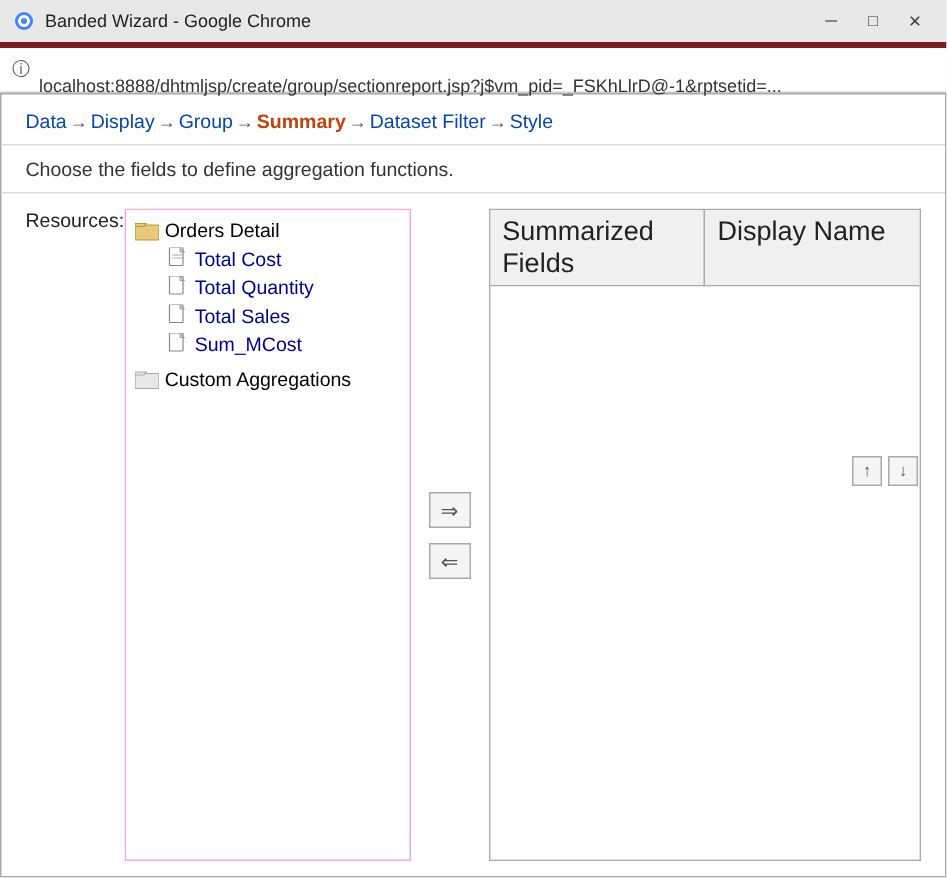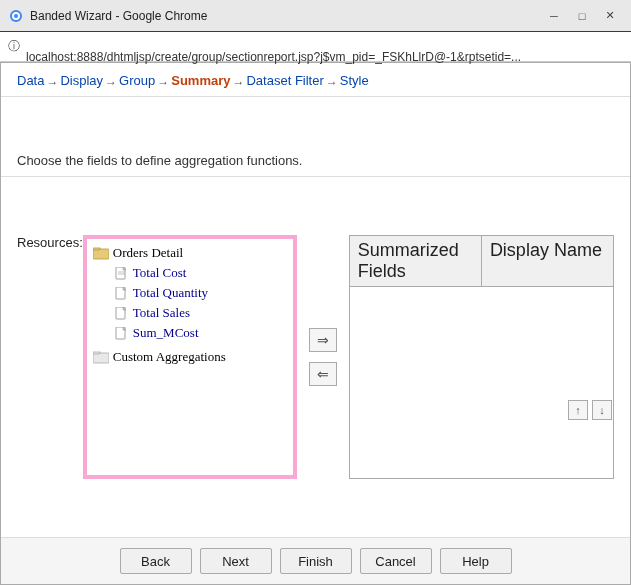--- a/index.html
+++ b/index.html
@@ -12,21 +12,21 @@
       overflow: hidden;
     }
 
     
     .title-bar {
       background: #e8e8e8;
       height: 32px;
       display: flex;
       align-items: center;
       padding: 0 8px;
-      border-bottom: 1px solid #7f1d1d;
+      border-bottom: 4px solid #7f1d1d;
       user-select: none;
     }
     .title-bar-icon {
       width: 16px;
       height: 16px;
       margin-right: 6px;
       display: flex;
       align-items: center;
       justify-content: center;
     }
@@ -74,21 +74,20 @@
     }
 
     
     .dialog {
       background: #fff;
       margin: 0;
       border: 1px solid #aaa;
       height: calc(585px - 62px);
       display: flex;
       flex-direction: column;
-      gap: 48px;
     }
 
     
     .breadcrumb {
       padding: 10px 16px 8px;
       border-bottom: 1px solid #ddd;
       font-size: 13px;
       color: #333;
       display: flex;
       align-items: center;
@@ -134,38 +133,37 @@
 
     .panels {
       display: flex;
       flex: 1;
       gap: 8px;
       overflow: hidden;
     }
 
     
     .tree-panel {
-      width: 214px;
-      border: 4px solid #f9a8d4;
+      width: 191px;
+      border: 1px solid #f9a8d4;
       overflow-y: auto;
       background: #fff;
       padding: 4px 0;
       flex-shrink: 0;
-      font-family: Liberation Serif, serif;
     }
     .tree-folder {
       display: flex;
       align-items: center;
       padding: 2px 6px;
       cursor: pointer;
       white-space: nowrap;
     }
     .tree-item {
       display: flex;
-      align-items: flex-end;
+      align-items: flex-start;
       padding: 2px 6px 2px 28px;
       cursor: pointer;
       white-space: nowrap;
       color: #00008b;
     }
     .folder-icon {
       width: 16px;
       height: 14px;
       margin-right: 4px;
       flex-shrink: 0;
@@ -387,20 +385,13 @@
           <div class="table-header">
             <div class="th">Summarized Fields</div>
             <div class="th">Display Name</div>
           </div>
           <div class="table-body"></div>
         </div>
       </div>
     </div>
   </div>
 
-  <div class="footer">
-    <button class="footer-btn">Back</button>
-    <button class="footer-btn">Next</button>
-    <button class="footer-btn">Finish</button>
-    <button class="footer-btn">Cancel</button>
-    <button class="footer-btn">Help</button>
-  </div>
 </div>
 
 </body></html>

